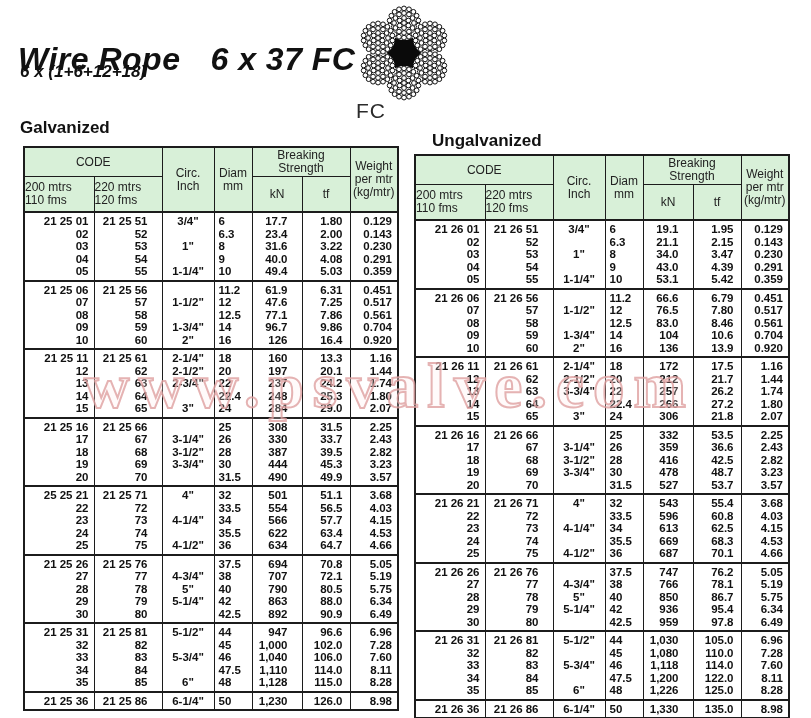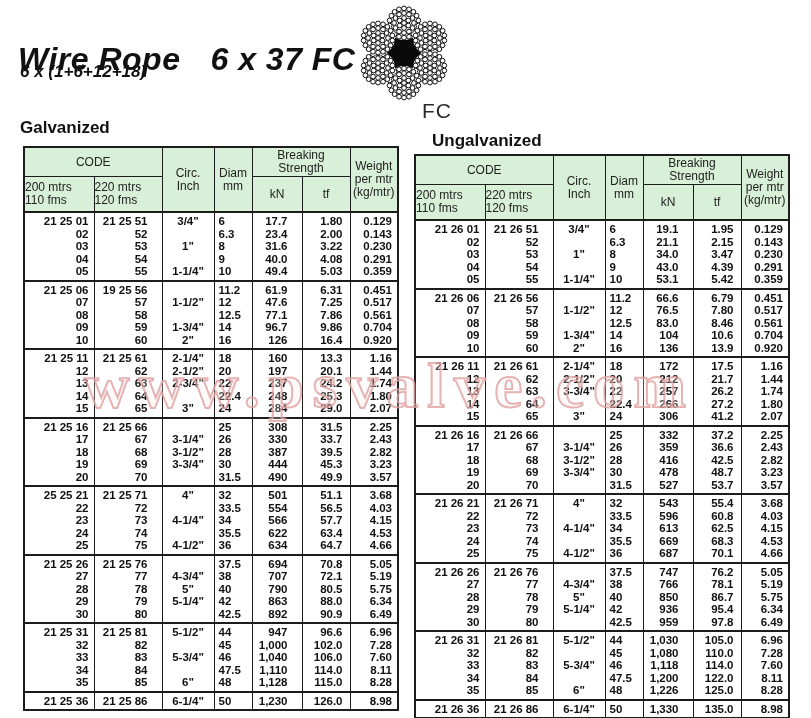--- a/index.html
+++ b/index.html
@@ -13,21 +13,21 @@
     font-size:32px;font-weight:bold;font-style:italic;letter-spacing:0.5px;
     white-space:nowrap;
   }
   .doc-title .t-main{margin-right:30px;}
   .doc-subtitle{
     position:absolute;left:20px;top:62px;
     font-size:17px;font-weight:bold;font-style:italic;
   }
   .rope-figure{position:absolute;left:356px;top:5px;width:96px;height:96px;}
   .rope-core-label{
-    position:absolute;left:356px;top:99px;width:96px;text-align:right;
+    position:absolute;left:356px;top:99px;width:96px;text-align:left;
     font-size:21px;color:#2b2b2b;letter-spacing:1px;
   }
   .section-label{position:absolute;font-size:17px;font-weight:bold;}
   #label-galvanized{left:20px;top:118px;}
   #label-ungalvanized{left:432px;top:131px;}
 
   
   .spec-table{
     position:absolute;border-collapse:collapse;table-layout:fixed;width:374px;
     border:2px solid #1c1c1c;
@@ -399,21 +399,21 @@
         <td class="c-circ">1-1/4"</td>
         <td class="c-diam">10</td>
         <td class="c-kn">49.4</td>
         <td class="c-tf">5.03</td>
         <td class="c-wt">0.359</td>
       </tr>
     </tbody>
     <tbody>
       <tr>
         <td class="c-code1">21 25 06</td>
-        <td class="c-code2">19 25 56</td>
+        <td class="c-code2">21 25 56</td>
         <td class="c-circ"></td>
         <td class="c-diam">11.2</td>
         <td class="c-kn">61.9</td>
         <td class="c-tf">6.31</td>
         <td class="c-wt">0.451</td>
       </tr>
       <tr>
         <td class="c-code1">07</td>
         <td class="c-code2">57</td>
         <td class="c-circ">1-1/2"</td>
@@ -872,32 +872,32 @@
         <td class="c-kn">266</td>
         <td class="c-tf">27.2</td>
         <td class="c-wt">1.80</td>
       </tr>
       <tr>
         <td class="c-code1">15</td>
         <td class="c-code2">65</td>
         <td class="c-circ">3"</td>
         <td class="c-diam">24</td>
         <td class="c-kn">306</td>
-        <td class="c-tf">41.2</td>
+        <td class="c-tf">21.8</td>
         <td class="c-wt">2.07</td>
       </tr>
     </tbody>
     <tbody>
       <tr>
         <td class="c-code1">21 26 16</td>
         <td class="c-code2">21 26 66</td>
         <td class="c-circ"></td>
         <td class="c-diam">25</td>
         <td class="c-kn">332</td>
-        <td class="c-tf">37.2</td>
+        <td class="c-tf">53.5</td>
         <td class="c-wt">2.25</td>
       </tr>
       <tr>
         <td class="c-code1">17</td>
         <td class="c-code2">67</td>
         <td class="c-circ">3-1/4"</td>
         <td class="c-diam">26</td>
         <td class="c-kn">359</td>
         <td class="c-tf">36.6</td>
         <td class="c-wt">2.43</td>

